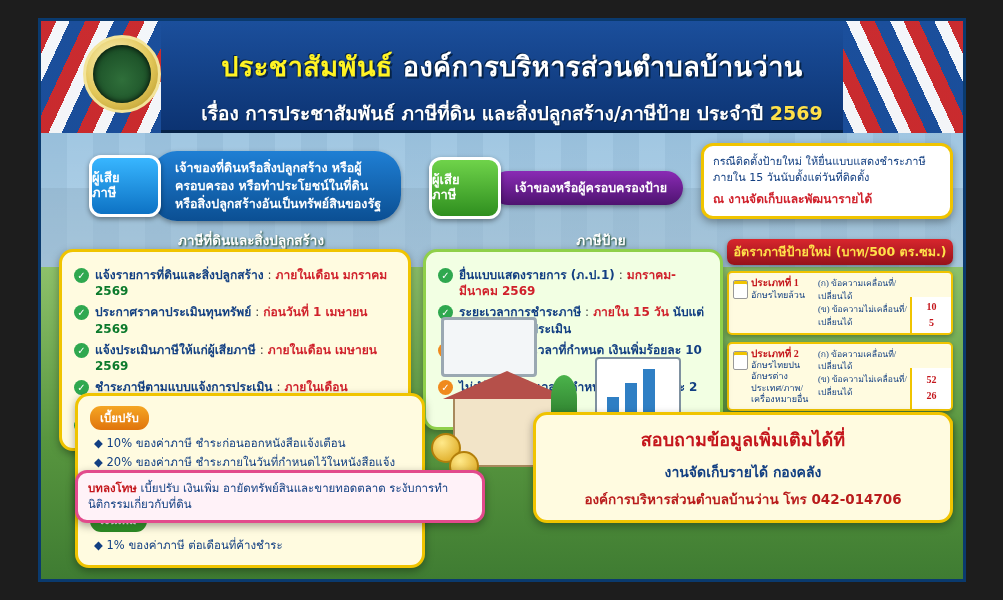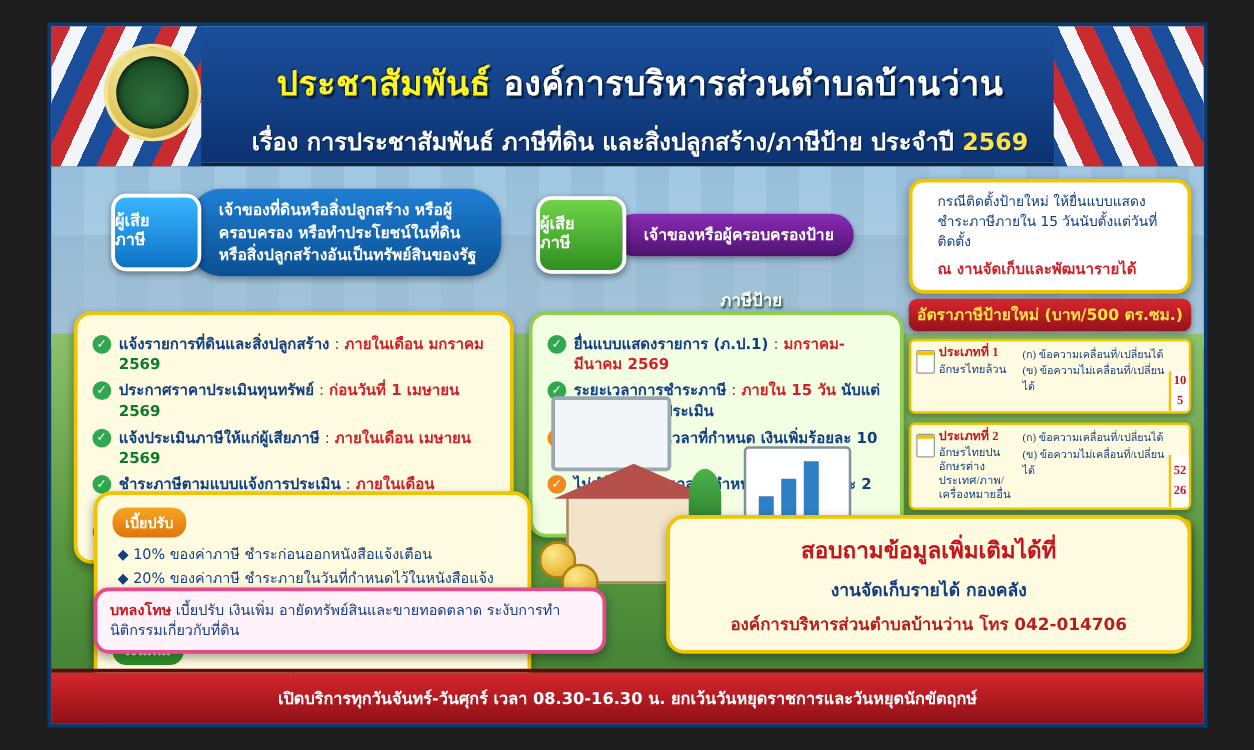--- a/index.html
+++ b/index.html
@@ -104,22 +104,22 @@
     font-size:10px; display:flex;align-items:center;justify-content:center;margin-right:6px;margin-top:1px;
   }
   .tick.o { background:#f08a1d; }
   .lbl { color:#123f82; font-weight:bold; }
   .val { color:#d0212b; font-weight:bold;text-align:right; }
   .yr { color:#0c7a2c; font-weight:bold; }
   .sep { color:#444; margin:0 4px; }
 
   
   .notice {
-    position:absolute; right:10px; top:122px; width:226px;
-    background:#ffffff; border:3px solid #f0c400; border-radius:12px; padding:8px 20px;
+    position:absolute; right:10px; top:122px; width:252px;
+    background:#ffffff; border:3px solid #f0c400; border-radius:12px; padding:8px 9px;
     font-size:11px; color:#123f82; line-height:1.45; box-shadow:0 3px 8px rgba(0,0,0,.35);
   }
   .notice .hl { color:#d0212b; font-weight:bold; display:block; margin-top:5px; font-size:12px;}
   .rate-bar {
     position:absolute; right:10px; top:218px; width:226px; height:26px;
     background:linear-gradient(#d8262d,#96121a); border-radius:7px; color:#ffe14a;
     font-size:12.5px; font-weight:bold; display:flex; align-items:center; justify-content:center;
     box-shadow:0 2px 5px rgba(0,0,0,.4);
   }
   
@@ -133,21 +133,21 @@
   .rate-type {
     width:86px; padding:4px 4px 4px 22px; font-size:9px; color:#123f82; line-height:1.25; position:relative;
   }
   .rate-type b { color:#c4161c; font-size:10px; display:block; }
   .rate-type::before{
     content:""; position:absolute; left:4px; top:7px; width:13px;height:17px;background:#fff;
     border:1px solid #999; border-radius:2px;
     box-shadow:inset 0 3px 0 #f0c400;
   }
   .rate-desc { flex:1; font-size:8.6px; color:#123f82; line-height:1.5; padding:4px 3px; }
-  .rate-num { width:16px; background:#fff; border-left:2px solid #f0c400;
+  .rate-num { width:41px; background:#fff; border-left:2px solid #f0c400;
     font-size:10px; font-weight:bold; color:#c4161c; display:flex; flex-direction:column;
     align-items:center; justify-content:center; line-height:1.6;margin-top:24px; }
 
   
   .pen-tag {
     display:inline-block; background:linear-gradient(#f5a623,#e0740c); color:#fff;
     font-size:11.5px; font-weight:bold; padding:3px 10px; border-radius:11px; margin-bottom:3px;
   }
   .pen-tag.g { background:linear-gradient(#57c24a,#2b8a22); }
   .pen-line { font-size:11.5px; color:#123f82; line-height:1.45; margin:2px 0 2px 4px; }
@@ -218,20 +218,21 @@
     </div>
     <div class="payer" style="left:388px; top:12px;">
       <div class="hex green">
         <span>ผู้เสีย</span>
         <span>ภาษี</span>
       </div>
       <div class="bubble b-purple">เจ้าของหรือผู้ครอบครองป้าย</div>
     </div>
   </div>
 
+  <div class="cap" style="left:60px; top:208px; width:300px;">ภาษีที่ดินและสิ่งปลูกสร้าง</div>
   <div class="cap" style="left:430px; top:208px; width:260px;text-align:center;">ภาษีป้าย</div>
 
   <div class="notice">
     <span>กรณีติดตั้งป้ายใหม่ ให้ยื่นแบบแสดงชำระภาษีภายใน 15 วันนับตั้งแต่วันที่ติดตั้ง</span>
     <span class="hl">ณ งานจัดเก็บและพัฒนารายได้</span>
   </div>
   <div class="rate-bar">อัตราภาษีป้ายใหม่ (บาท/500 ตร.ซม.)</div>
 
   <div class="rates">
     <div class="rate-row">
@@ -346,14 +347,13 @@
     <b>บทลงโทษ</b>
     <span>เบี้ยปรับ เงินเพิ่ม อายัดทรัพย์สินและขายทอดตลาด ระงับการทำนิติกรรมเกี่ยวกับที่ดิน</span>
   </div>
 
   <div class="contact">
     <div class="c1">สอบถามข้อมูลเพิ่มเติมได้ที่</div>
     <div class="c2">งานจัดเก็บรายได้ กองคลัง</div>
     <div class="c3">องค์การบริหารส่วนตำบลบ้านว่าน โทร 042-014706</div>
   </div>
 
-  <div class="footer">เปิดบริการทุกวันจันทร์-วันศุกร์ เวลา 08.30-16.30 น. ยกเว้นวันหยุดราชการและวันหยุดนักขัตฤกษ์</div>
 </div>
 
 </body></html>

